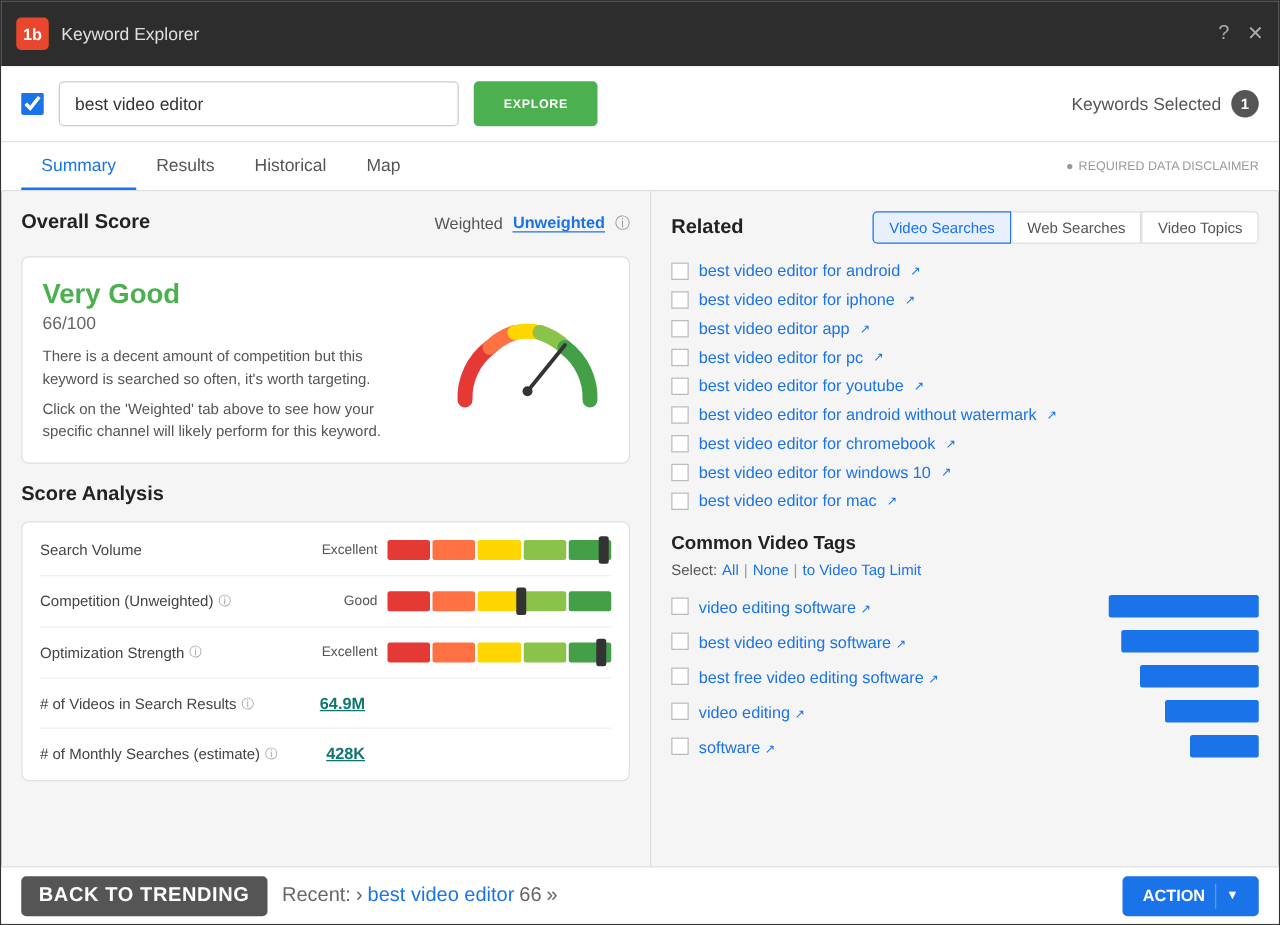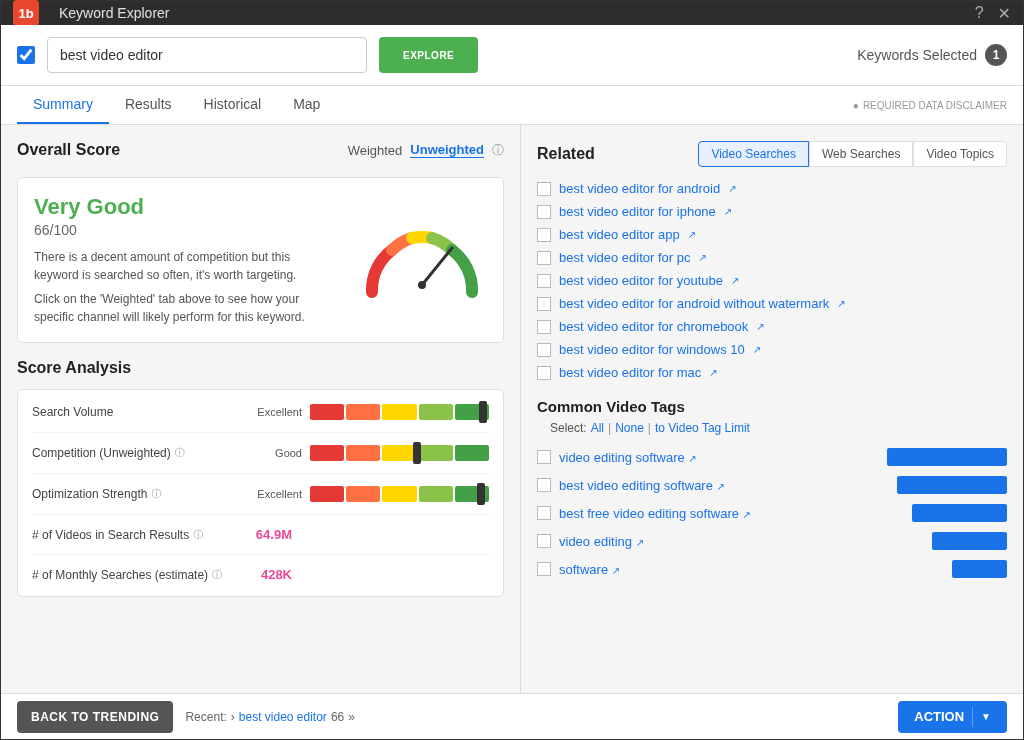--- a/index.html
+++ b/index.html
@@ -1,21 +1,21 @@
 <!DOCTYPE html>
 <html><head>
   <meta charset="utf-8">
   <style>
     * { box-sizing: border-box; margin: 0; padding: 0; }
     body { font-family: -apple-system, BlinkMacSystemFont, 'Segoe UI', Arial, sans-serif; background: #2b2b2b; width: 1024px; height: 740px; overflow: hidden; }
 
     .window { width: 1024px; height: 740px; background: #f5f5f5; border: 1px solid #333; display: flex; flex-direction: column; }
 
     
-    .title-bar { background: #2d2d2d; height: 24px; display: flex; align-items: center; padding: 0 12px; gap: 20px; flex-shrink: 0; }
+    .title-bar { background: #2d2d2d; height: 52px; display: flex; align-items: center; padding: 0 12px; gap: 10px; flex-shrink: 0; }
     .title-bar-logo { width: 26px; height: 26px; background: #e8472d; border-radius: 4px; display: flex; align-items: center; justify-content: center; color: white; font-weight: bold; font-size: 13px; flex-shrink: 0; }
     .title-bar-text { color: #e0e0e0; font-size: 14px; font-weight: 500; flex: 1; }
     .title-bar-icons { display: flex; gap: 14px; align-items: center; }
     .title-icon { color: #aaa; font-size: 16px; cursor: pointer; }
 
     
     .search-bar { background: #fff; border-bottom: 1px solid #ddd; padding: 12px 16px; display: flex; align-items: center; gap: 12px; flex-shrink: 0; }
     .search-checkbox { width: 18px; height: 18px; accent-color: #1a73e8; flex-shrink: 0; }
     .search-input { flex: 1; height: 36px; border: 1px solid #ccc; border-radius: 4px; padding: 0 12px; font-size: 14px; color: #333; max-width: 320px; }
     .explore-btn { background: #4caf50; color: white; border: none; border-radius: 4px; padding: 0 24px; height: 36px; font-size: 10px; font-weight: 600; cursor: pointer; letter-spacing: 0.5px; }
@@ -60,51 +60,51 @@
     .analysis-info { color: #999; font-size: 10px; cursor: pointer; }
     .analysis-rating { font-size: 11px; color: #555; width: 70px; text-align: right; flex-shrink: 0; margin-right: 8px; }
     .bar-container { flex: 1; height: 16px; display: flex; gap: 2px; position: relative; }
     .bar-segment { height: 100%; flex: 1; border-radius: 2px; }
     .bar-red { background: #e53935; }
     .bar-orange { background: #ff7043; }
     .bar-yellow { background: #ffd600; }
     .bar-lightgreen { background: #8bc34a; }
     .bar-green { background: #43a047; }
     .bar-marker { position: absolute; top: -3px; width: 8px; height: 22px; background: #333; border-radius: 2px; }
-    .analysis-value { font-size: 13px; font-weight: 600; color: #ec4899; min-width: 60px; text-align: right; }
+    .analysis-value { font-size: 13px; font-weight: 600; color: #0f766e; min-width: 60px; text-align: right; text-decoration: underline; }
 
     
     .right-panel { flex: 1; padding: 16px; overflow-y: auto; }
 
     .related-header { display: flex; align-items: center; margin-bottom: 10px; }
     .related-title { font-size: 16px; font-weight: 700; color: #222; flex: 1; }
     .related-tabs { display: flex; gap: 0; }
     .related-tab { padding: 5px 12px; font-size: 12px; border: 1px solid #ddd; cursor: pointer; color: #555; background: #fff; }
     .related-tab:first-child { border-radius: 4px 0 0 4px; }
     .related-tab:last-child { border-radius: 0 4px 4px 0; }
     .related-tab.active { background: #e8f0fe; color: #1a73e8; border-color: #1a73e8; }
 
     .keyword-list { list-style: none; }
     .keyword-item { display: flex; align-items: center; gap: 8px; padding: 4px 0; font-size: 13px; color: #1a73e8; cursor: pointer; }
     .keyword-check { width: 14px; height: 14px; border: 1px solid #bbb; flex-shrink: 0; background: #fff; }
     .keyword-link-icon { font-size: 10px; color: #1a73e8; }
 
     .common-tags-section { margin-top: 14px; }
     .common-tags-title { font-size: 15px; font-weight: 700; color: #222; margin-bottom: 6px; }
-    .tags-select-row { font-size: 12px; color: #555; margin-bottom: 8px; display: flex; align-items: center; gap: 4px; margin-left: 13px; }
+    .tags-select-row { font-size: 12px; color: #555; margin-bottom: 8px; display: flex; align-items: center; gap: 4px; }
     .tags-select-link { color: #1a73e8; cursor: pointer; }
     .tags-select-sep { color: #999; }
 
     .tag-item { display: flex; align-items: center; gap: 8px; padding: 5px 0; }
     .tag-bar { height: 18px; background: #1a73e8; border-radius: 2px; }
 
     
     .bottom-bar { background: #fff; border-top: 1px solid #ddd; height: 46px; display: flex; align-items: center; padding: 0 16px; flex-shrink: 0; gap: 12px; }
-    .back-to-trending { background: #555; color: white; border: none; border-radius: 4px; padding: 0 14px; height: 32px; font-size: 12px; font-weight: 600; cursor: pointer; letter-spacing: 0.5px; }
-    .recent-bar { font-size: 12px; color: #666; display: flex; align-items: center; gap: 4px; }
+    .back-to-trending { background: #555; color: white; border: none; border-radius: 4px; padding: 0 14px; height: 32px; font-size: 16px; font-weight: 600; cursor: pointer; letter-spacing: 0.5px; }
+    .recent-bar { font-size: 16px; color: #666; display: flex; align-items: center; gap: 4px; }
     .recent-keyword { color: #1a73e8; cursor: pointer; }
     .action-btn { margin-left: auto; background: #1a73e8; color: white; border: none; border-radius: 4px; padding: 0 16px; height: 32px; font-size: 13px; font-weight: 600; cursor: pointer; display: flex; align-items: center; gap: 8px; }
     .action-divider { background: rgba(255,255,255,0.3); width: 1px; height: 20px; }
     .action-arrow { font-size: 10px; }
 
     .section-header-row { display: flex; align-items: center; justify-content: space-between; margin-bottom: 6px; }
   </style>
 </head>
 <body>
 

